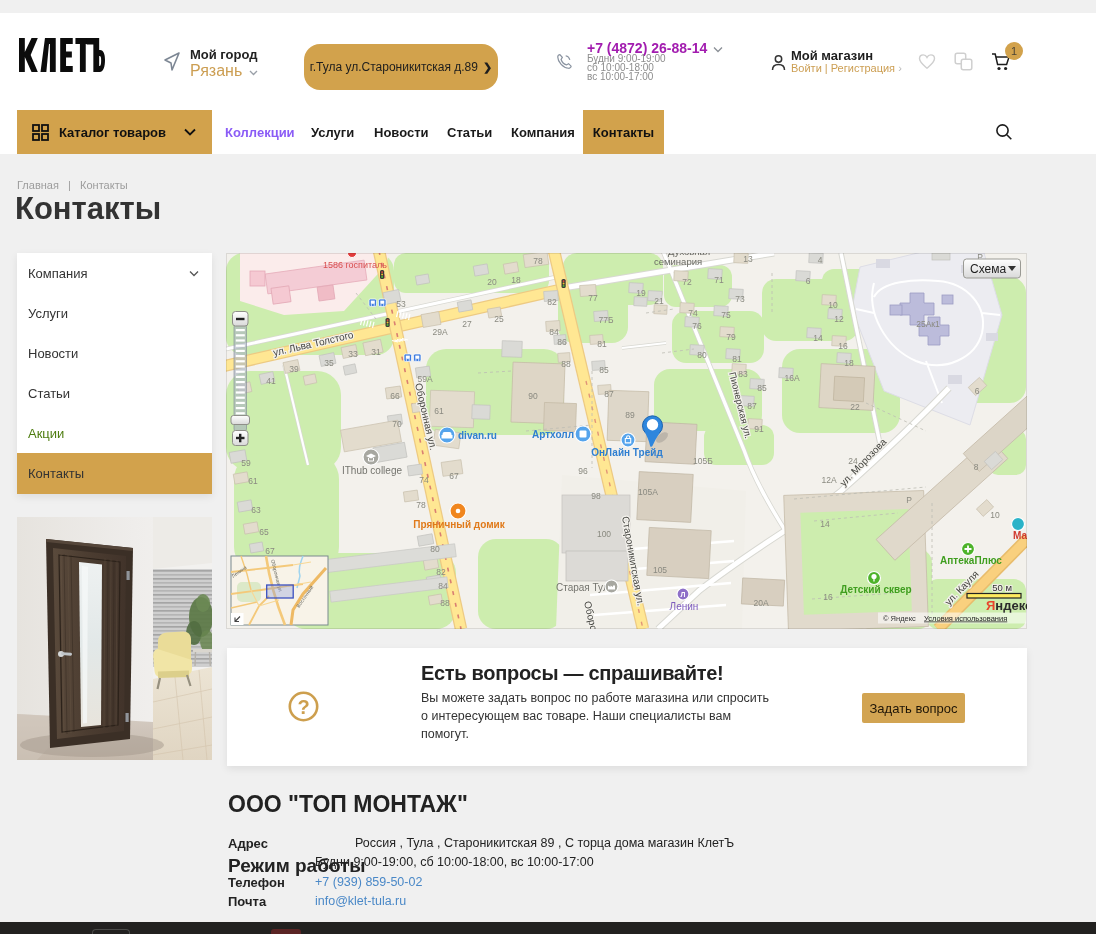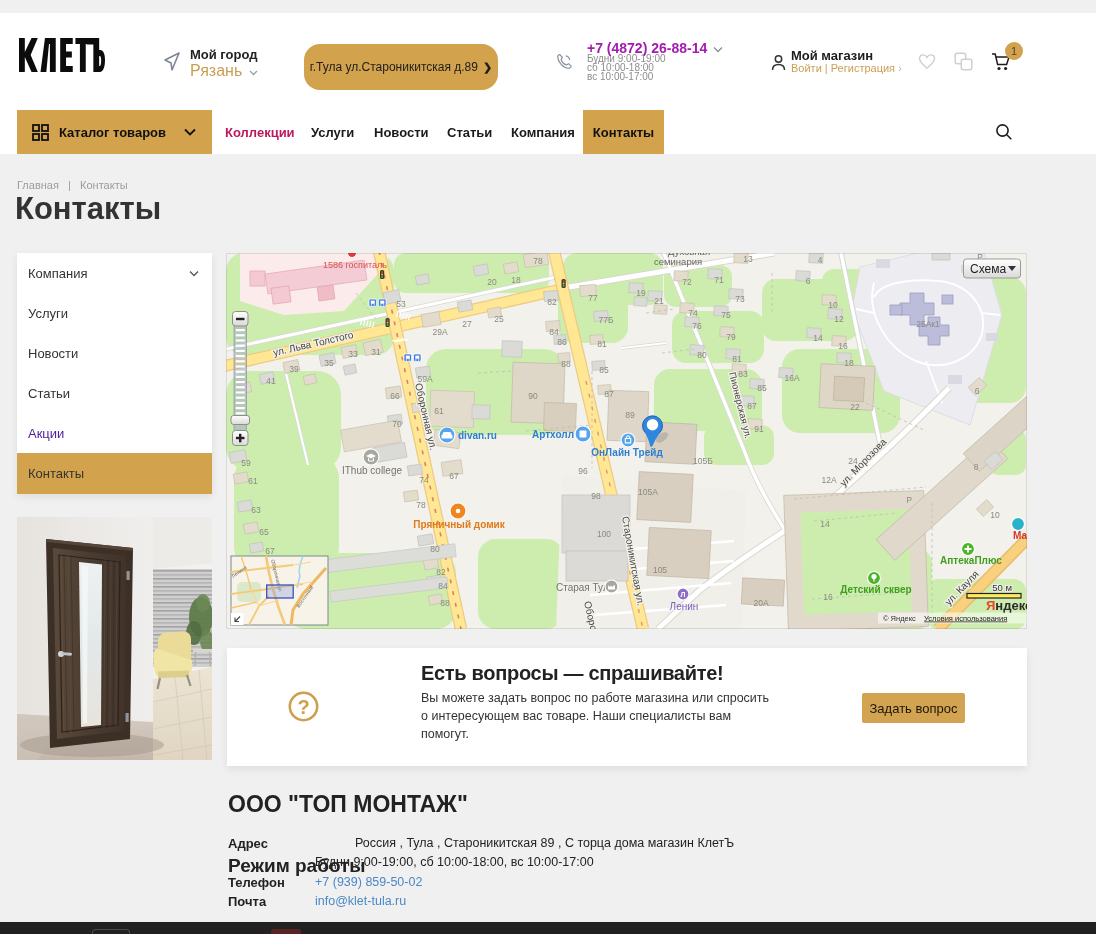--- a/index.html
+++ b/index.html
@@ -99,21 +99,21 @@
       <rect x="10" y="1" width="6" height="6" fill="none" stroke="#111" stroke-width="1.8"></rect>
       <rect x="1" y="10" width="6" height="6" fill="none" stroke="#111" stroke-width="1.8"></rect>
       <rect x="10" y="10" width="6" height="6" fill="none" stroke="#111" stroke-width="1.8"></rect>
     </svg>
   <span style="margin-left:10px;font-size:13px;font-weight:bold;color:#111;">Каталог товаров</span>
   <svg style="margin-left:18px;" width="12" height="8" viewBox="0 0 12 8">
       <path d="M1 1.5 L6 6.5 L11 1.5" fill="none" stroke="#111" stroke-width="1.8"></path>
     </svg>
 </div>
 
-<div class="abs" style="left:225px;top:125px;font-size:13px;font-weight:bold;color:#be185d;">Коллекции</div>
+<div class="abs" style="left:225px;top:125px;font-size:13px;font-weight:bold;color:#8b5cf6;">Коллекции</div>
 
 <div class="abs" style="left:311px;top:125px;font-size:13px;font-weight:bold;color:#1a1a1a;">Услуги</div>
 
 <div class="abs" style="left:374px;top:125px;font-size:13px;font-weight:bold;color:#1a1a1a;">Новости</div>
 
 <div class="abs" style="left:447px;top:125px;font-size:13px;font-weight:bold;color:#1a1a1a;">Статьи</div>
 
 <div class="abs" style="left:511px;top:125px;font-size:13px;font-weight:bold;color:#1a1a1a;">Компания</div>
 
 <div class="abs" style="left:583px;top:110px;width:81px;height:44px;background:#d2a24c;display:flex;align-items:center;justify-content:center;font-size:13px;font-weight:bold;color:#111;">Контакты</div>
@@ -133,21 +133,21 @@
 
 <div class="abs" style="left:17px;top:253px;width:195px;height:241px;background:#fff;box-shadow:0 3px 8px rgba(0,0,0,0.08);">
   <div style="height:40px;display:flex;align-items:center;padding-left:11px;font-size:13px;color:#333;justify-content:space-between;">Компания
     <svg style="margin-right:13px;" width="10" height="7" viewBox="0 0 10 7">
         <path d="M1 1.5 L5 5.5 L9 1.5" fill="none" stroke="#555" stroke-width="1.3"></path>
       </svg>
   </div>
   <div style="height:40px;display:flex;align-items:center;padding-left:11px;font-size:13px;color:#333;">Услуги</div>
   <div style="height:40px;display:flex;align-items:center;padding-left:11px;font-size:13px;color:#333;">Новости</div>
   <div style="height:40px;display:flex;align-items:center;padding-left:11px;font-size:13px;color:#333;">Статьи</div>
-  <div style="height:40px;display:flex;align-items:center;padding-left:11px;font-size:13px;color:#4c1d95;">Акции</div>
+  <div style="height:40px;display:flex;align-items:center;padding-left:11px;font-size:13px;color:#4d7c0f;">Акции</div>
   <div style="height:41px;display:flex;align-items:center;padding-left:11px;font-size:13px;color:#333;background:#d2a24c;">Контакты</div>
 </div>
 
 <div class="abs" style="left:17px;top:517px;width:195px;height:243px;background:#e9e6e1;overflow:hidden;" id="doorphoto">
 <svg width="195" height="243" viewBox="0 0 195 243" style="display:block">
 <defs>
 <linearGradient id="wallg" x1="0" y1="0" x2="1" y2="0">
           <stop offset="0" stop-color="#e6e3de"></stop>
           <stop offset="0.6" stop-color="#efedeb"></stop>
           <stop offset="1" stop-color="#f4f3f1"></stop>

